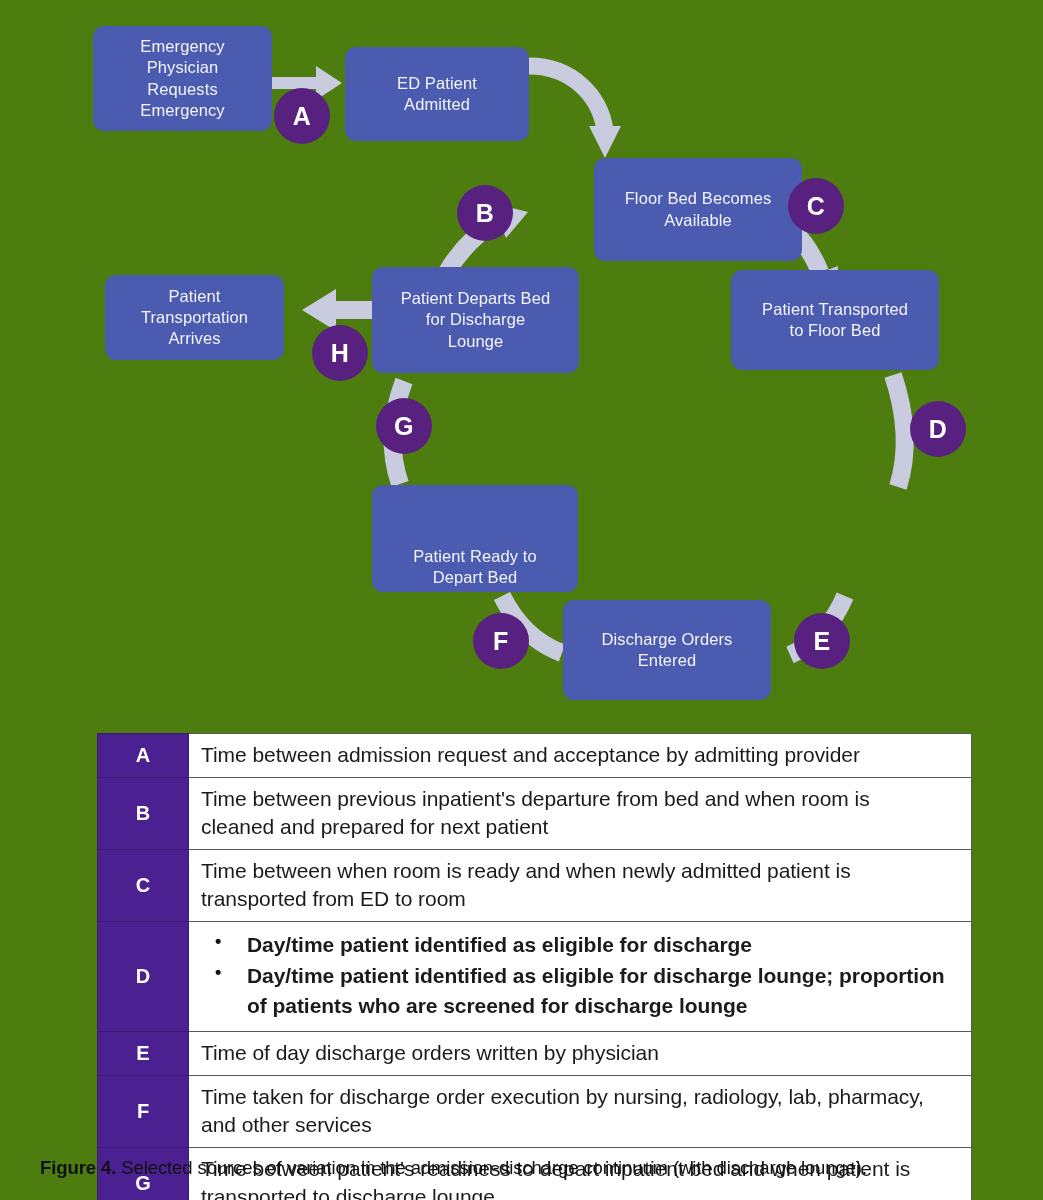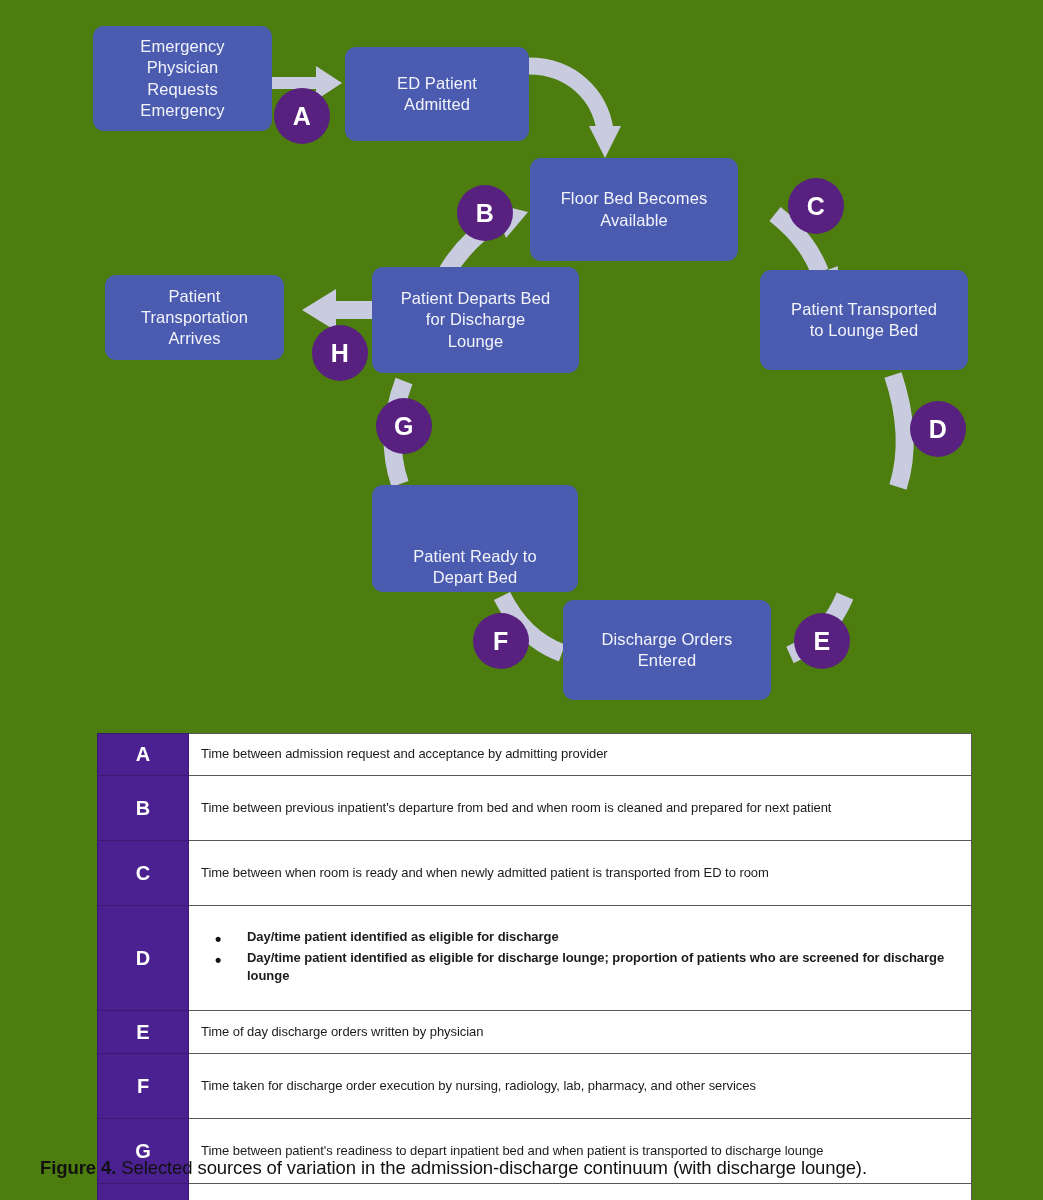--- a/index.html
+++ b/index.html
@@ -56,21 +56,21 @@
   .var-table td.key{
     width:91px;
     background:#4b2191;
     color:#ffffff;
     font-size:20px;font-weight:bold;
     text-align:center;
     border-color:#3b1a74;
   }
   .var-table td.desc{
     color:#1b1b1b;
-    font-size:13px;
+    font-size:21px;
     line-height:1.33;
     padding:7px 23px 8px 12px;
     letter-spacing:-.05px;
   }
   .bullets{margin:0;padding:0;list-style:none;font-weight:bold;}
   .bullets li{
     position:relative;
     padding-left:46px;
     margin:1px 0 2px 0;
     line-height:1.42;
@@ -152,31 +152,31 @@
       </div>
     </div>
 
     <div class="node" style="left:345px;top:47px;width:184px;height:94px;">
       <div>
         <span>ED Patient</span>
         <span>Admitted</span>
       </div>
     </div>
 
-    <div class="node" style="left:530px;top:158px;width:208px;height:103px;">
+    <div class="node" style="left:594px;top:158px;width:208px;height:103px;">
       <div>
         <span>Floor Bed Becomes</span>
         <span>Available</span>
       </div>
     </div>
 
-    <div class="node" style="left:760px;top:270px;width:208px;height:100px;">
+    <div class="node" style="left:731px;top:270px;width:208px;height:100px;">
       <div>
         <span>Patient Transported</span>
-        <span>to Lounge Bed</span>
+        <span>to Floor Bed</span>
       </div>
     </div>
 
 
     <div class="node" style="left:563px;top:600px;width:208px;height:100px;">
       <div>
         <span>Discharge Orders</span>
         <span>Entered</span>
       </div>
     </div>

